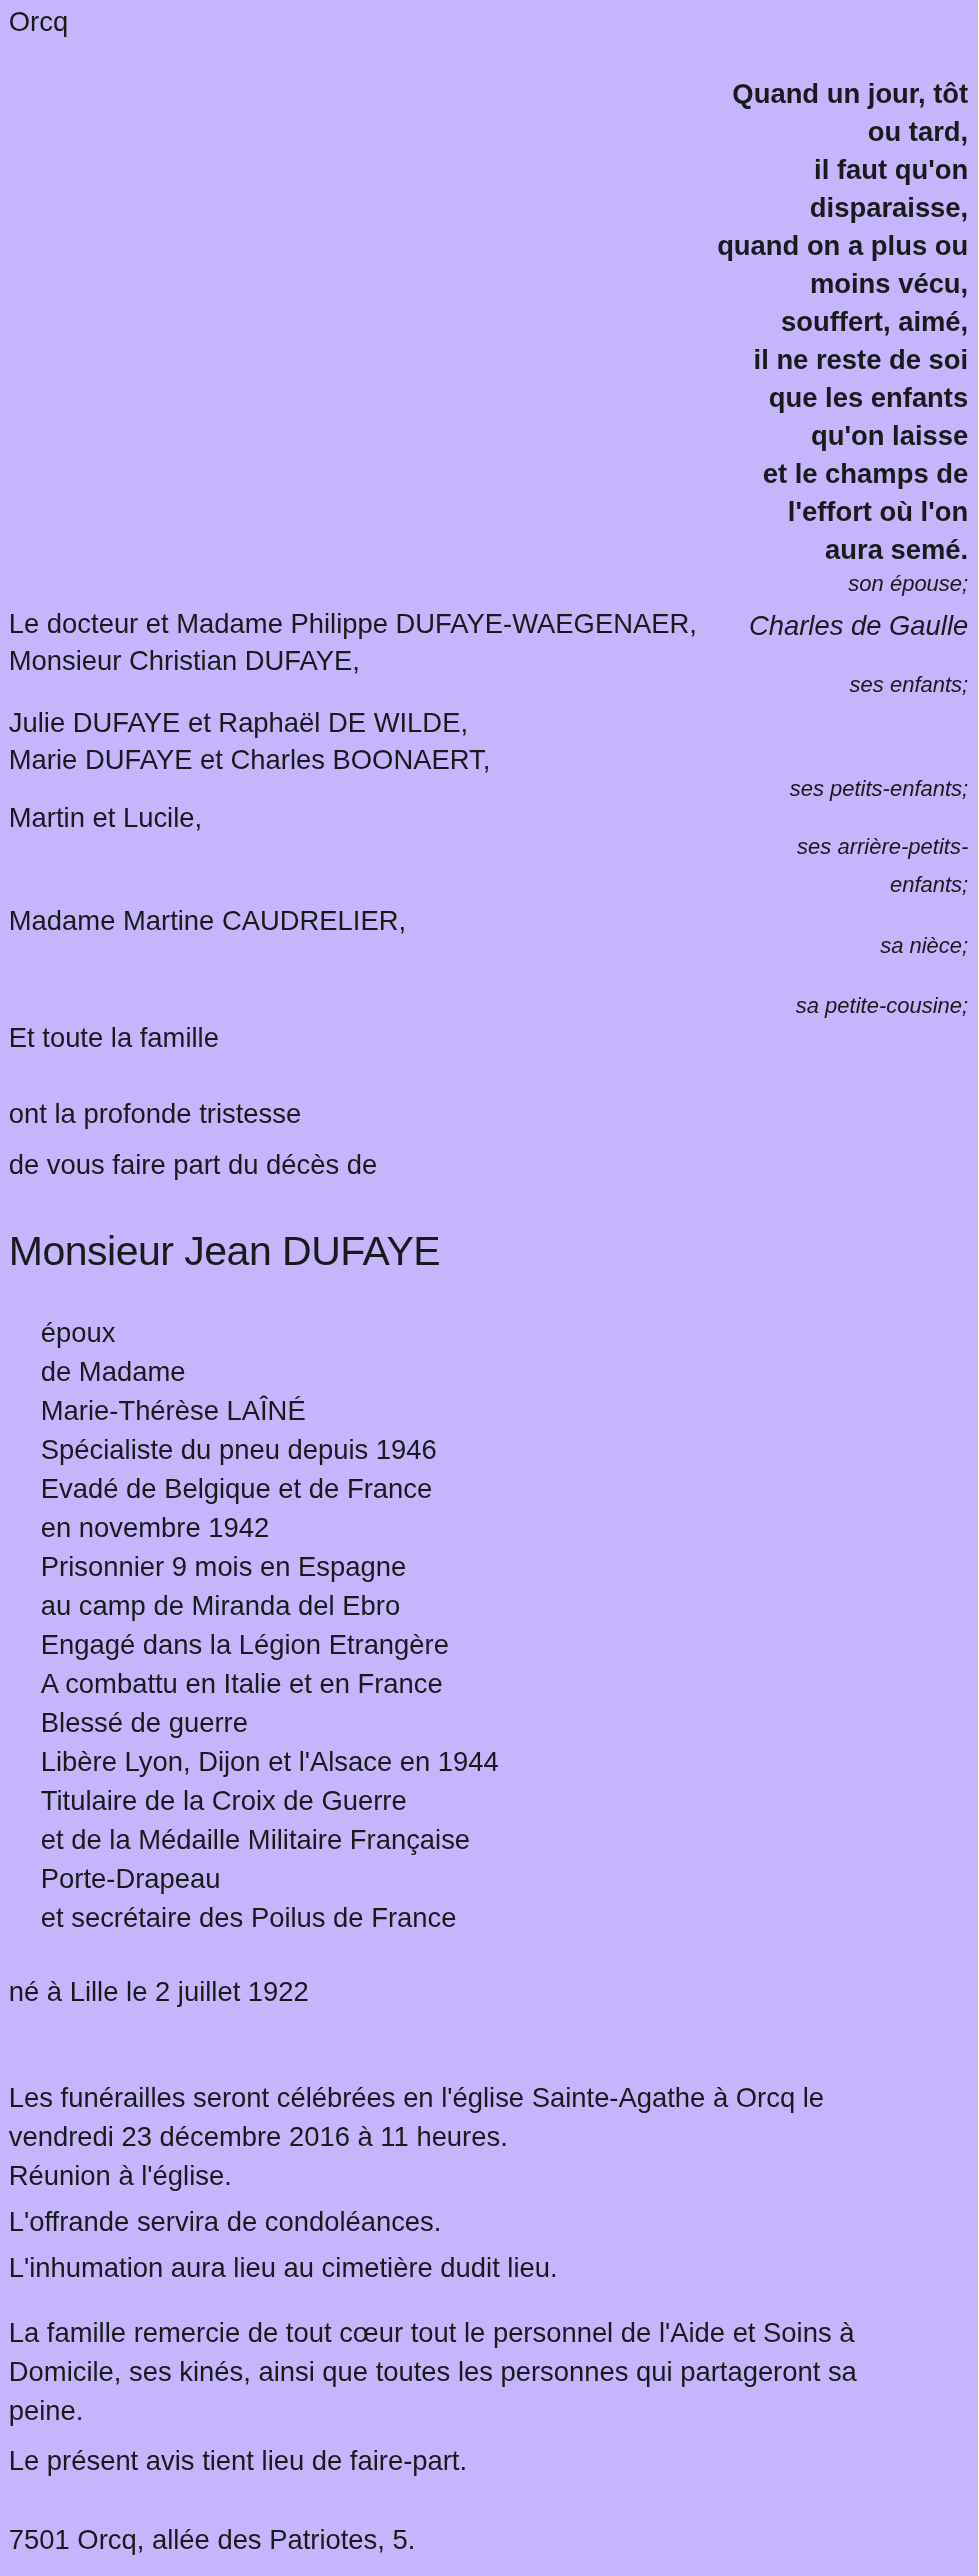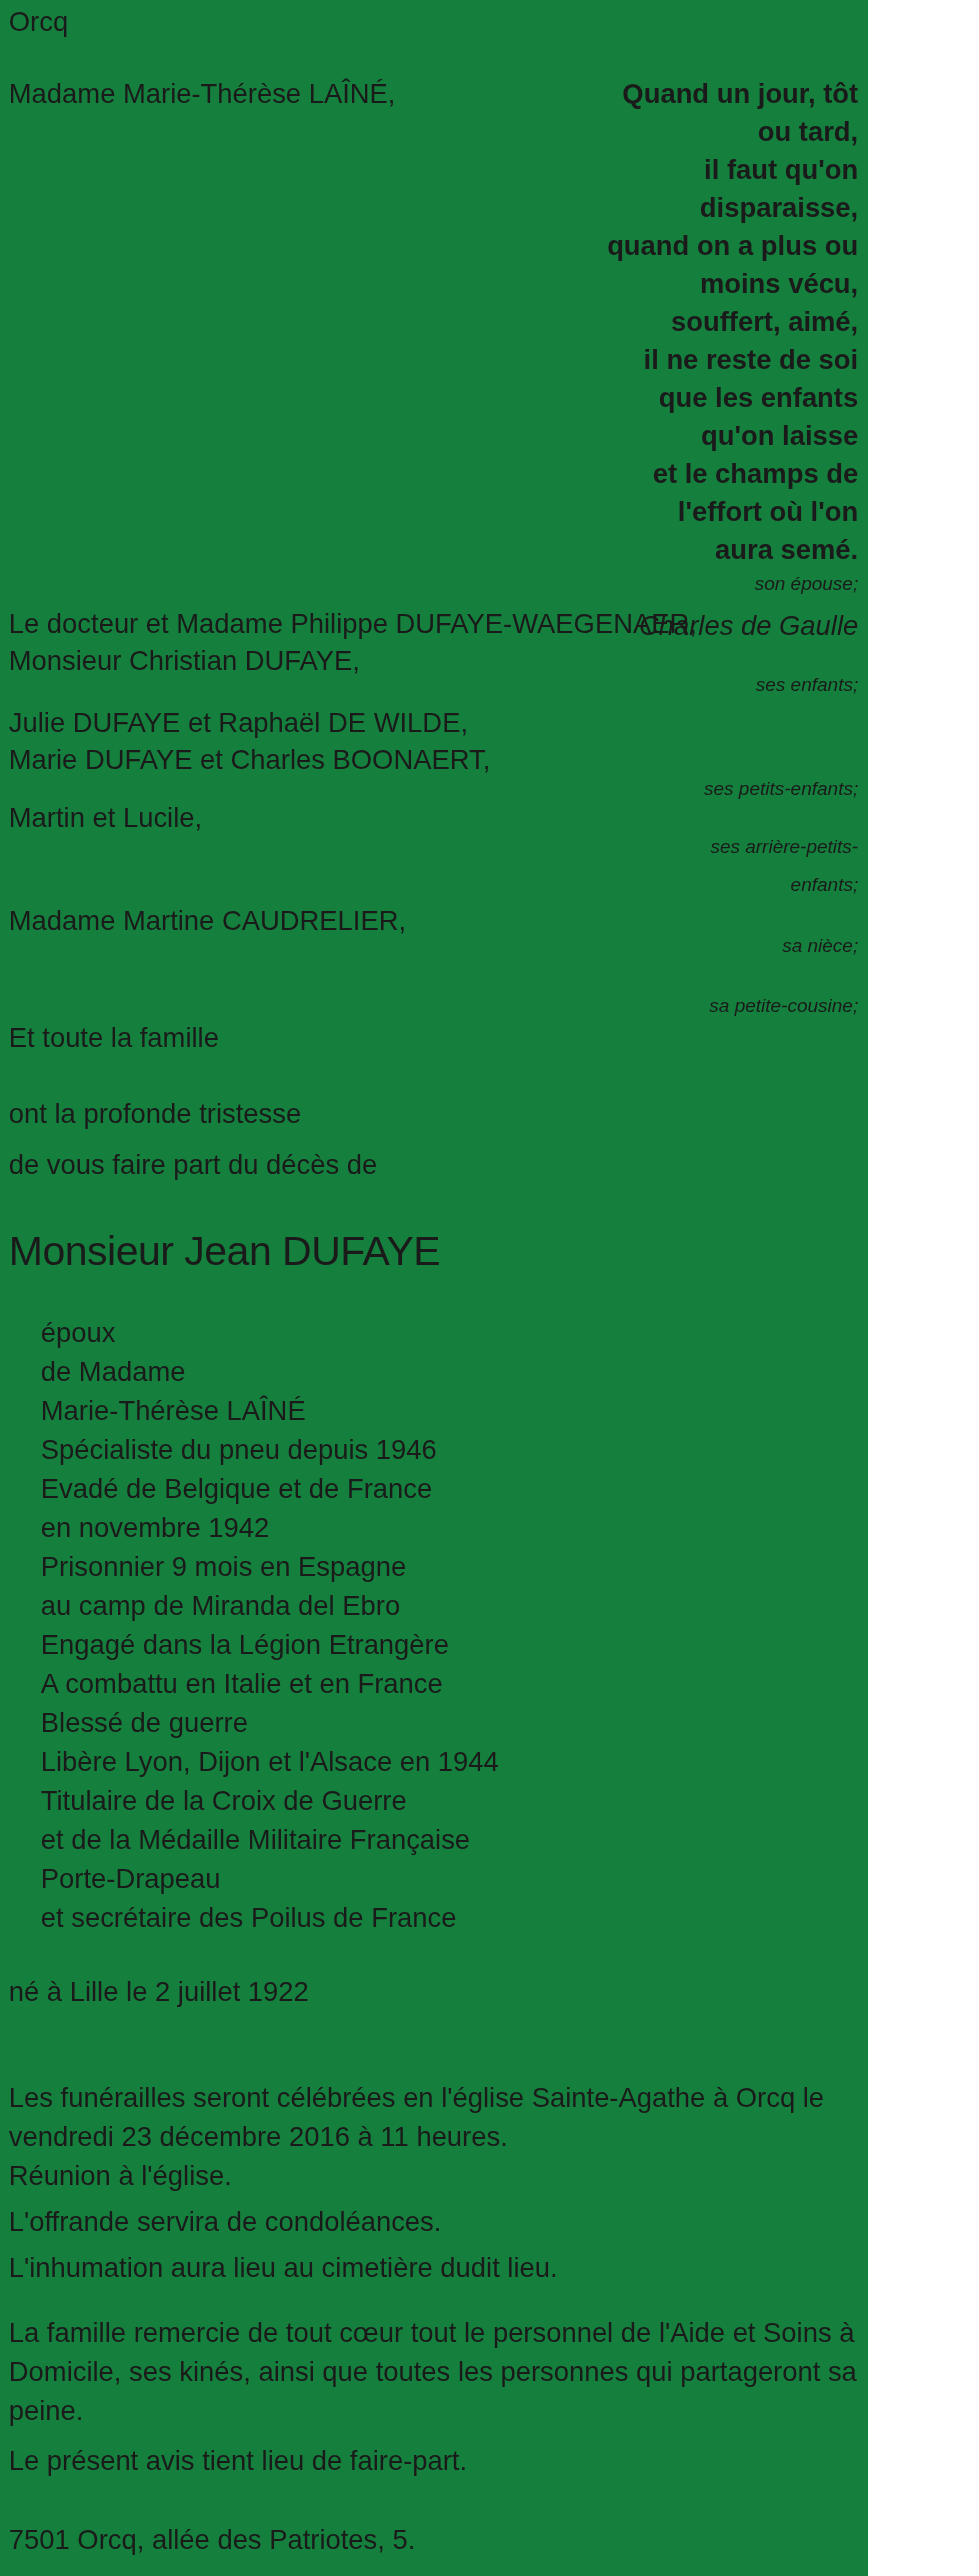--- a/index.html
+++ b/index.html
@@ -1,20 +1,20 @@
 <!DOCTYPE html>
 <html><head>
 <meta charset="utf-8">
 <style>
   html, body { margin: 0; padding: 0; background: #ffffff; }
   .page {
     position: relative;
-    width: 868px;
+    width: 978px;
     height: 2576px;
-    background: #15803d;
+    background: #c4b5fd;
     color: #1a1a1a;
     font-family: "Liberation Sans", "DejaVu Sans", sans-serif;
     overflow: hidden;
   }
   .abs { position: absolute; }
   .left { left: 8.8px; text-align: left; }
   .right { right: 9.8px; text-align: right; }
   .txt {
     font-size: 27.4px;
     line-height: 37px;
@@ -23,21 +23,21 @@
   .quote-block {
     font-size: 27.4px;
     line-height: 38px;
     white-space: pre-line;
     text-align: right;
   }
   .quote-lines { font-weight: bold; }
   .quote-author { font-style: italic; font-weight: normal; }
   .relation {
     font-style: italic;
-    font-size: 19px;
+    font-size: 22px;
     line-height: 38px;
     white-space: pre-line;
     text-align: right;
   }
   .deceased-title {
     font-size: 41px;
     line-height: 45px;
     font-weight: normal;
     letter-spacing: -0.5px;
     white-space: nowrap;
@@ -62,21 +62,20 @@
 souffert, aimé,
 il ne reste de soi
 que les enfants
 qu'on laisse
 et le champs de
 l'effort où l'on
 aura semé.</div>
     <div class="quote-author">Charles de Gaulle</div>
   </div>
 
-  <div class="abs left txt" style="top:75px">Madame Marie-Thérèse LAÎNÉ,</div>
 
   <div class="abs right relation" style="top:565px">son épouse;</div>
 
   <div class="abs left txt" style="top:605px">Le docteur et Madame Philippe DUFAYE-WAEGENAER,
 Monsieur Christian DUFAYE,</div>
   <div class="abs right relation" style="top:666px">ses enfants;</div>
 
   <div class="abs left txt" style="top:704px">Julie DUFAYE et Raphaël DE WILDE,
 Marie DUFAYE et Charles BOONAERT,</div>
   <div class="abs right relation" style="top:770px">ses petits-enfants;</div>

